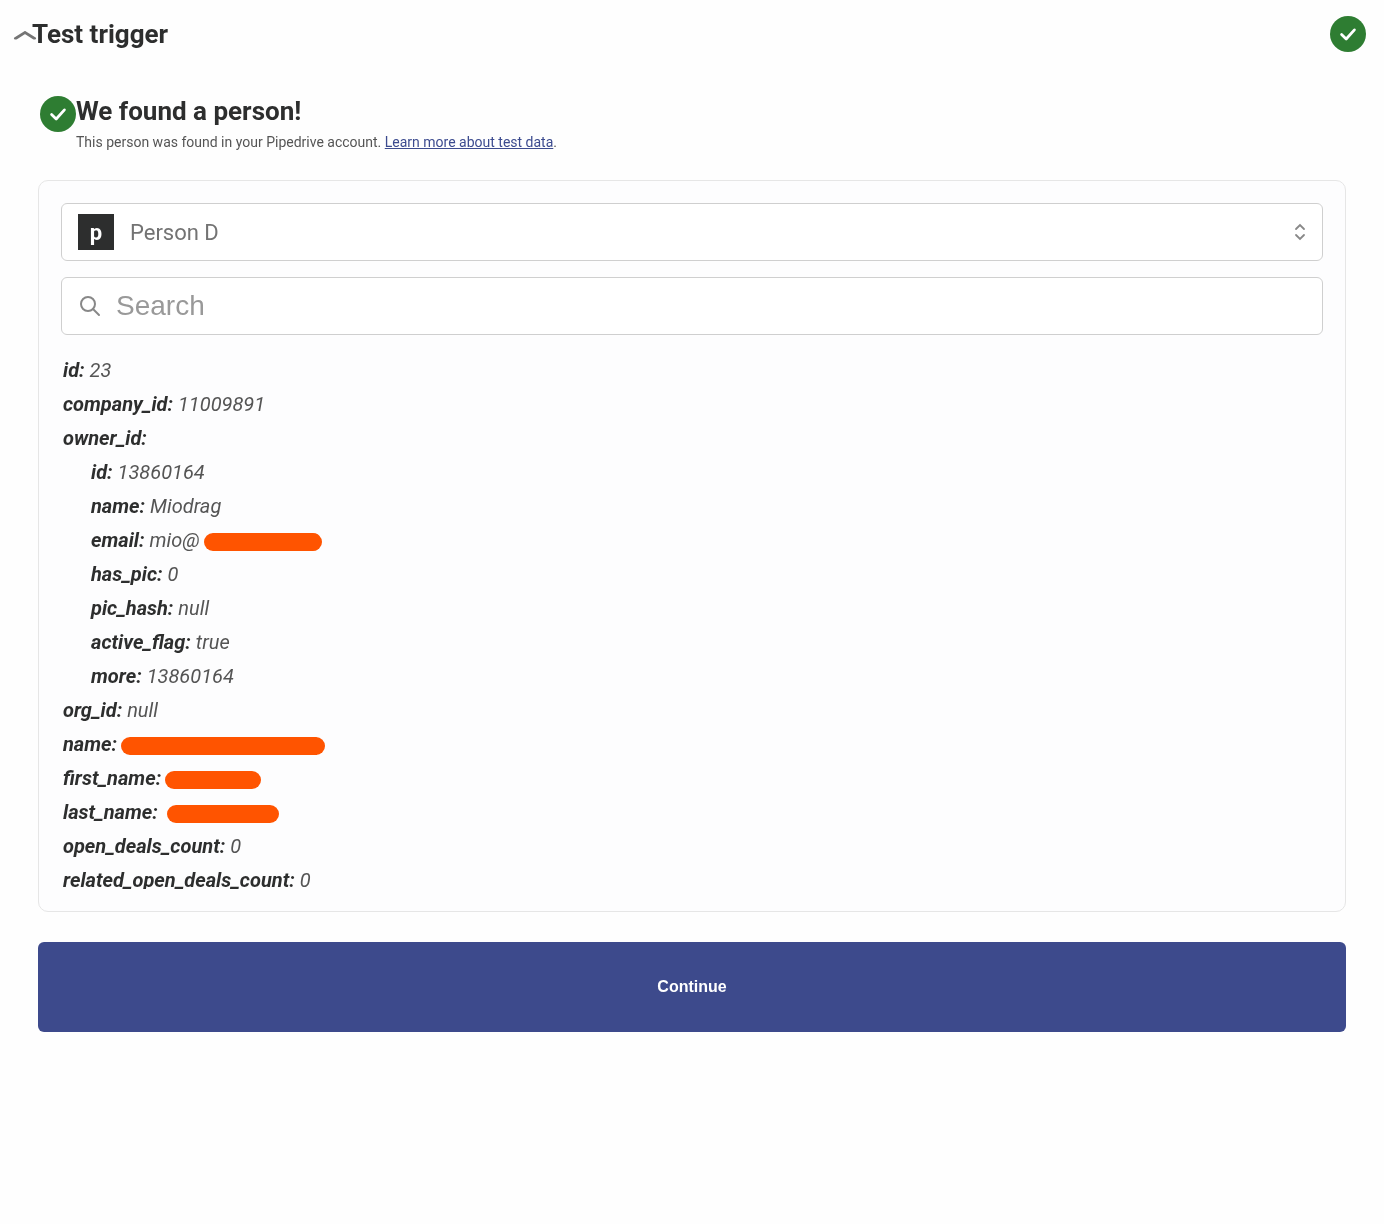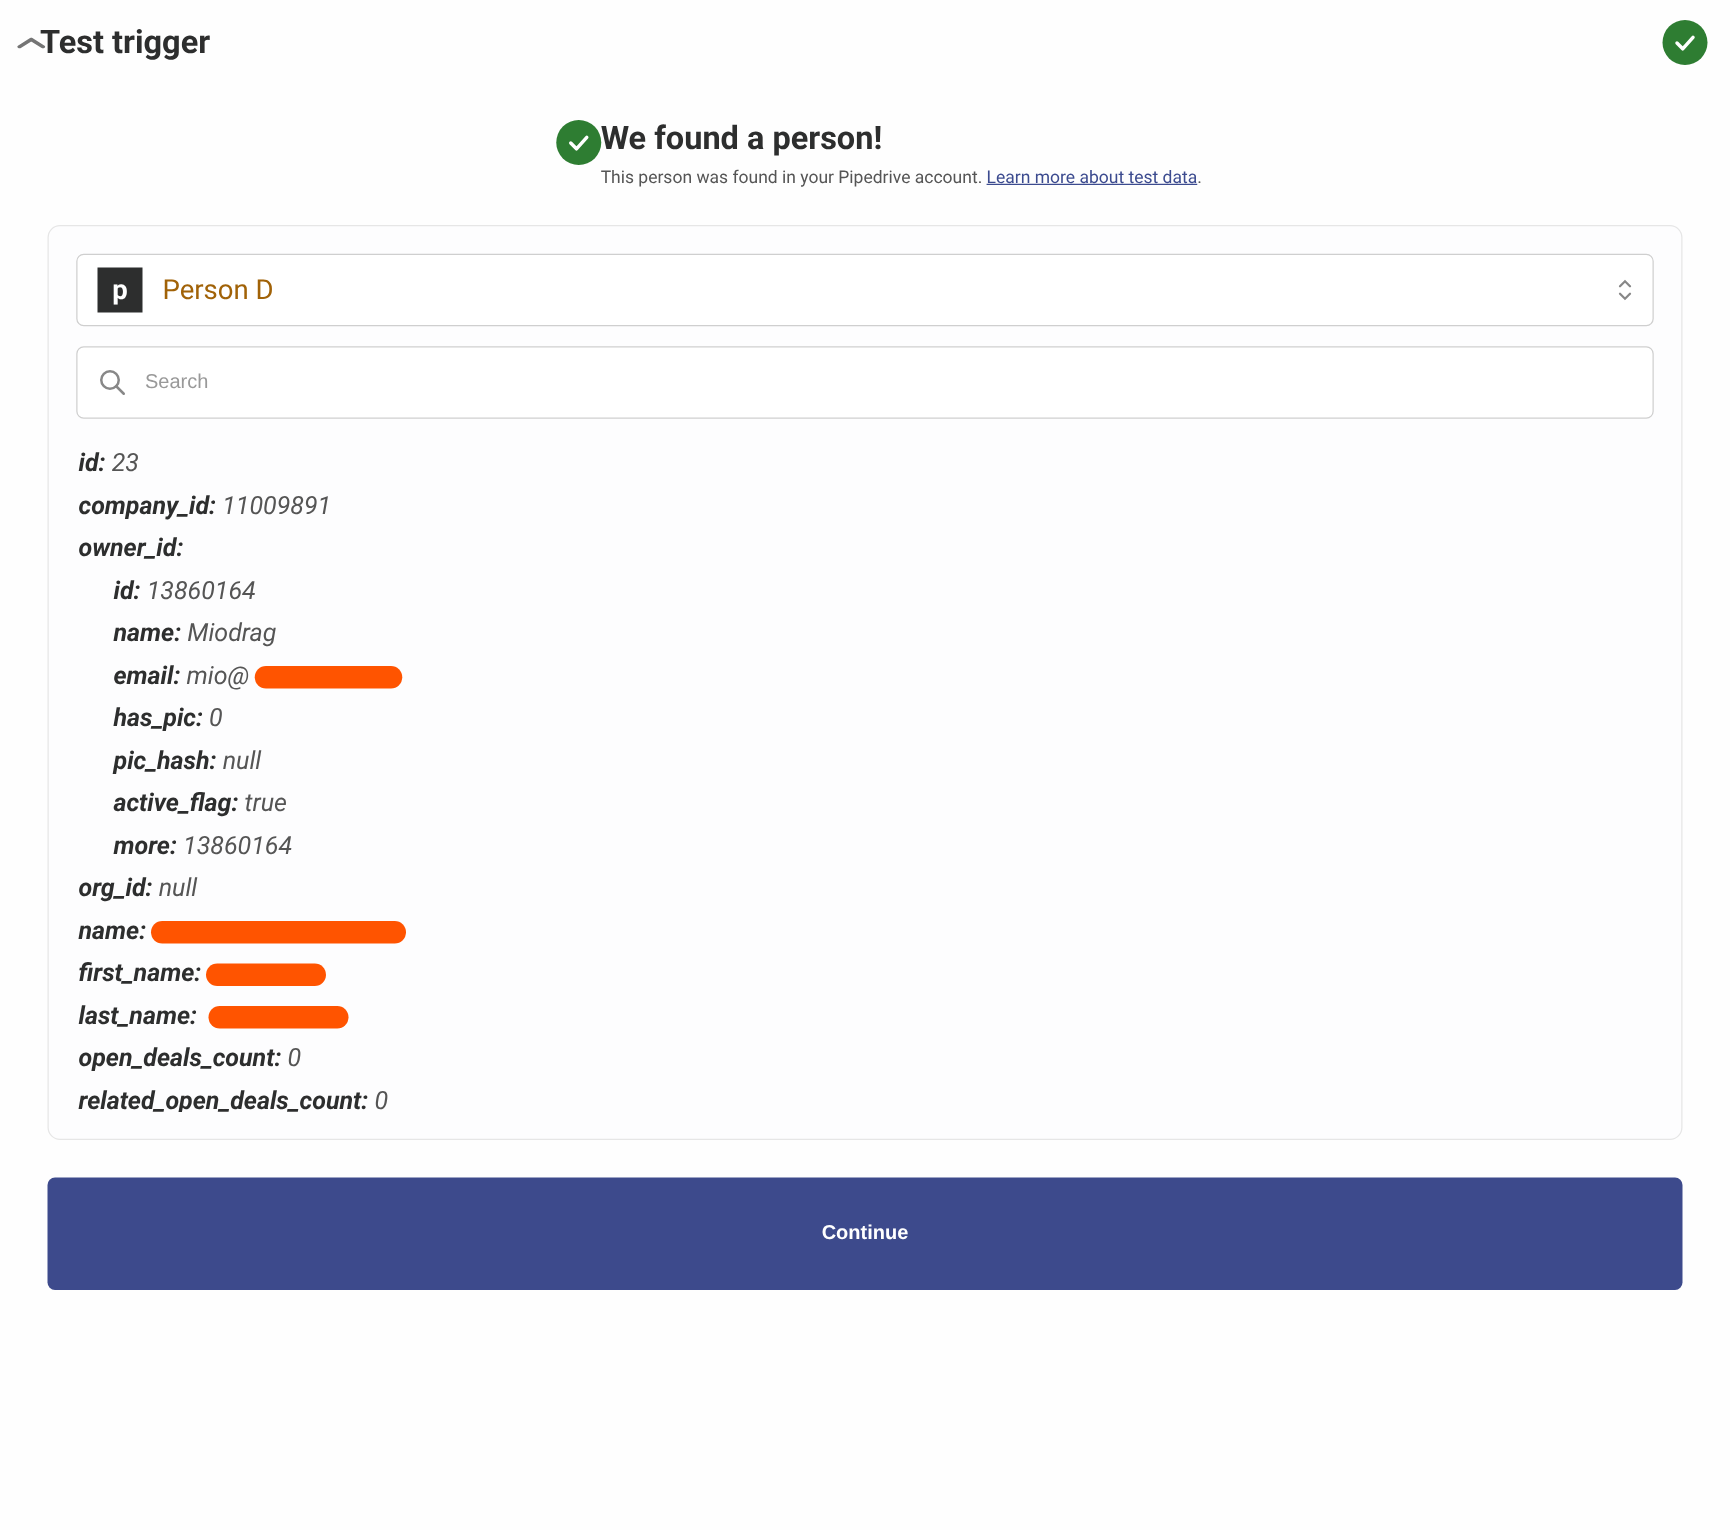--- a/index.html
+++ b/index.html
@@ -40,21 +40,20 @@
   align-items: center;
   justify-content: center;
   flex-shrink: 0;
 }
 .check-badge svg { width: 22px; height: 22px; }
 .found-row {
   display: flex;
   align-items: flex-start;
   padding-left: 22px;
   margin-bottom: 30px;
-  justify-content: center;
 }
 .found-text h2 {
   font-size: 26px;
   font-weight: 700;
   color: #2d2e2e;
   margin-bottom: 8px;
 }
 .found-text p {
   font-size: 14px;
   color: #555;
@@ -89,21 +88,21 @@
   color: #fff;
   font-weight: 700;
   font-size: 22px;
   display: flex;
   align-items: center;
   justify-content: center;
   margin-right: 16px;
 }
 .select-label {
   font-size: 22px;
-  color: #a16207;
+  color: #737373;
   flex: 1;
 }
 .updown {
   color: #888;
   font-size: 16px;
   display: flex;
   flex-direction: column;
   line-height: 8px;
 }
 .search-box {
@@ -119,21 +118,21 @@
 .search-box svg {
   width: 24px;
   height: 24px;
   color: #888;
   margin-right: 14px;
   flex-shrink: 0;
 }
 .search-box input {
   border: none;
   outline: none;
-  font-size: 16px;
+  font-size: 28px;
   color: #15803d;
   width: 100%;
   background: transparent;
 }
 .search-box input::placeholder { color: #999; }
 .data-scroll {
   height: 540px;
   overflow-y: scroll;
   padding: 4px 2px 0 2px;
 }

